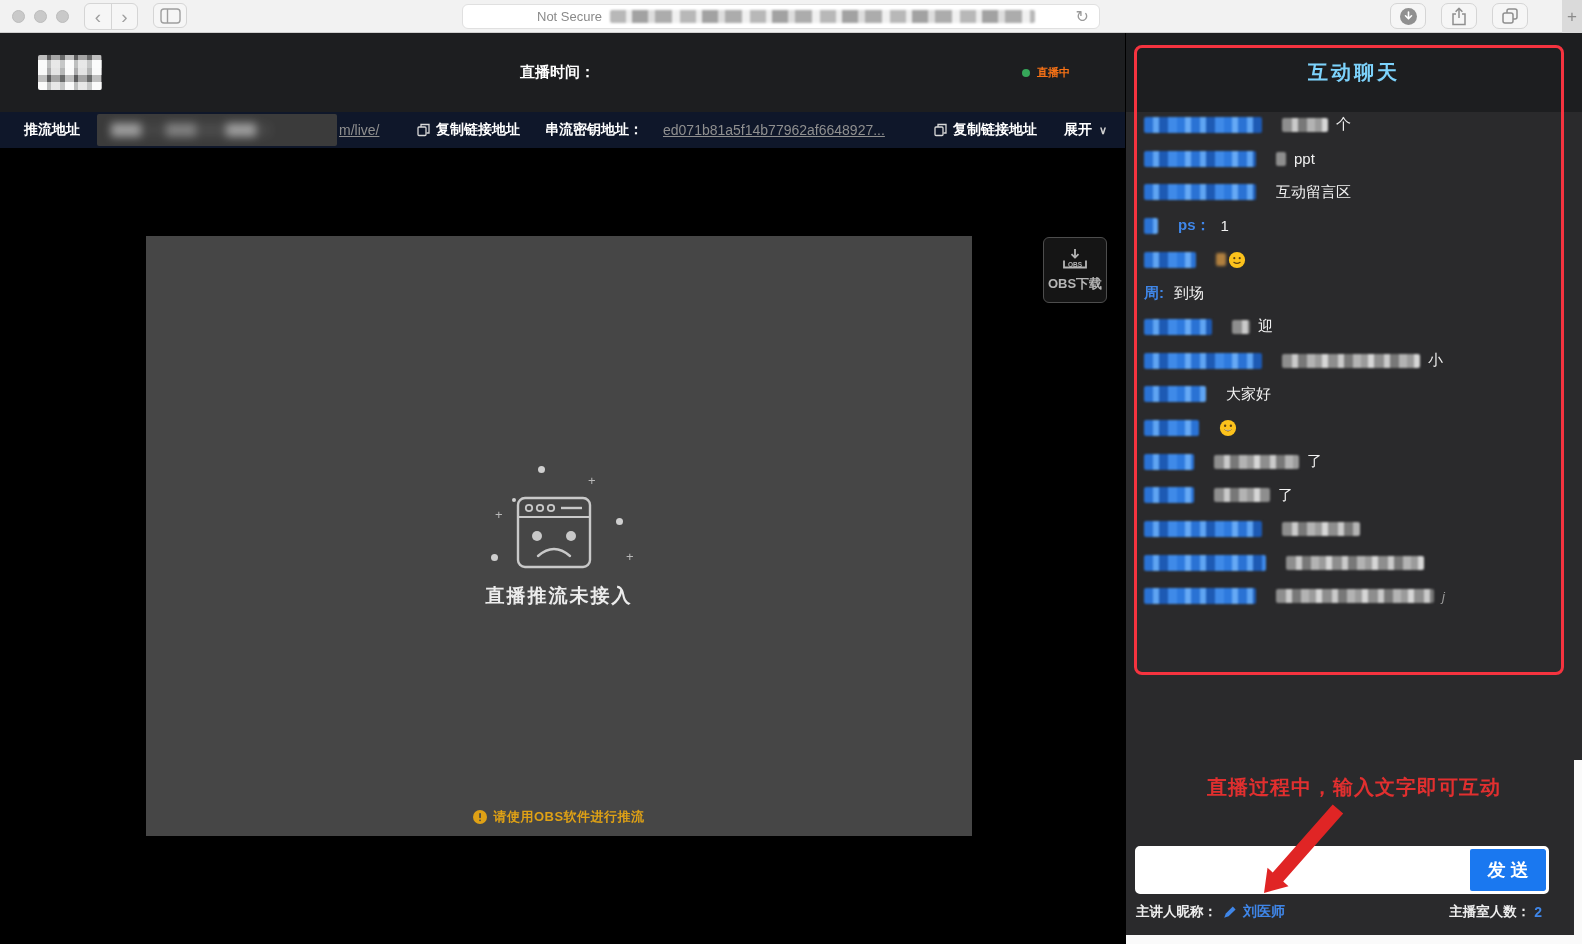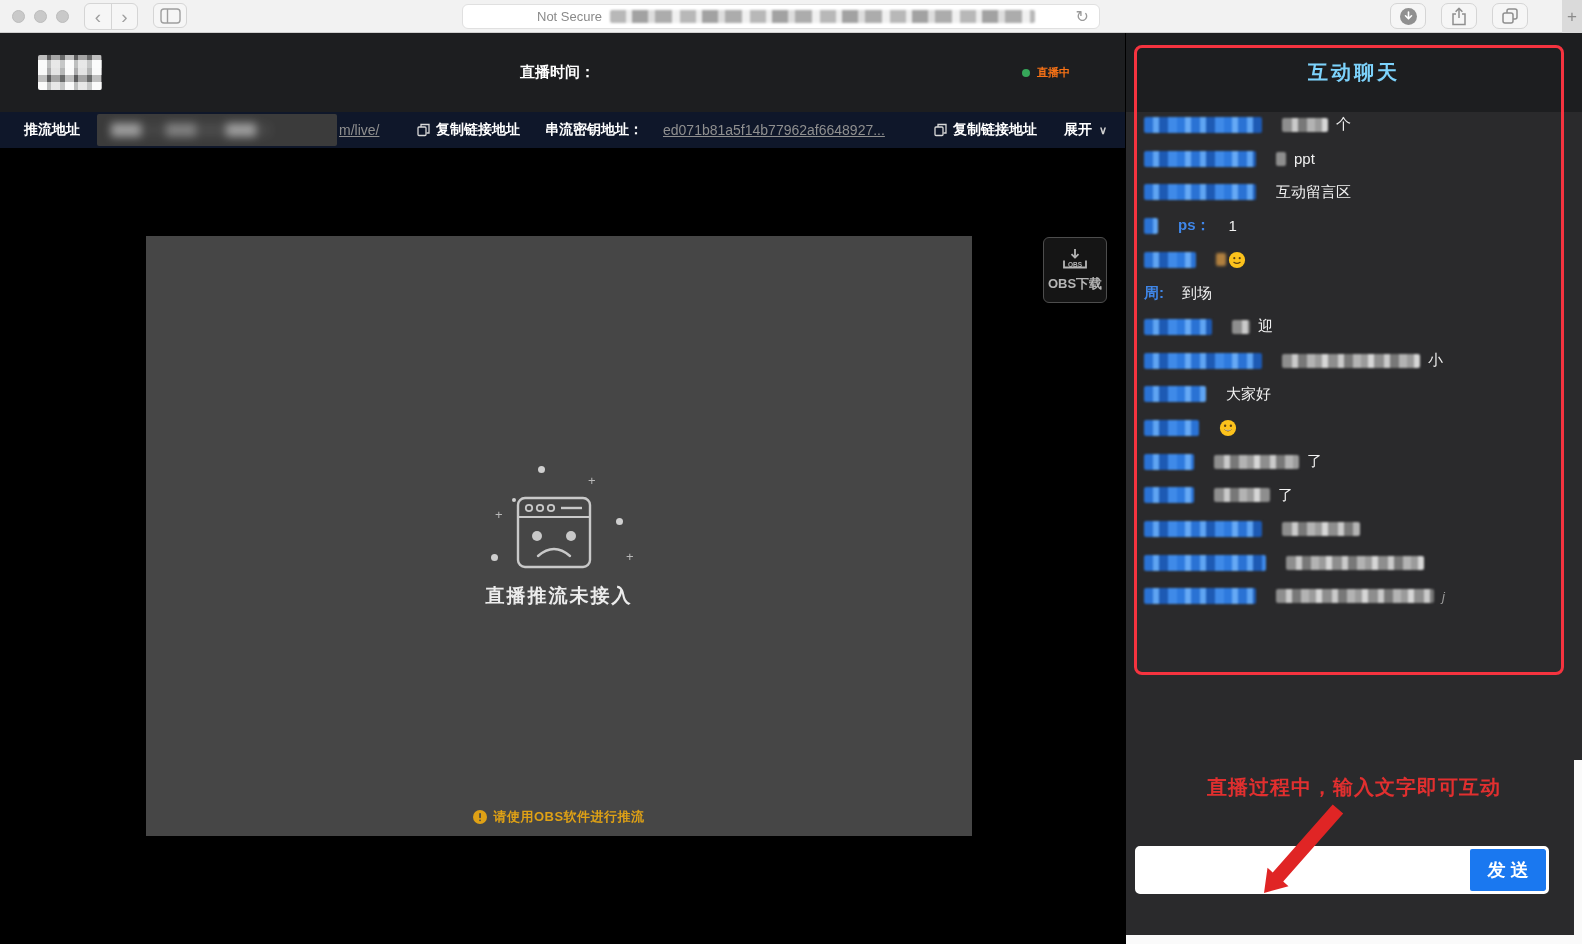--- a/index.html
+++ b/index.html
@@ -66,21 +66,21 @@
   .redbox{position:absolute;left:8px;top:12px;width:430px;height:630px;border:3px solid #f5333f;border-radius:8px;pointer-events:none;}
   .msgs{position:absolute;left:0;top:75px;width:100%;}
   .chat-row{height:33.7px;display:flex;align-items:center;padding-left:18px;}
   .bb{height:16px;border-radius:2px;margin-right:20px;flex:none;
     background:repeating-linear-gradient(90deg,#2a72d4 0 9px,#5fa4f2 9px 15px,#1d5ab4 15px 24px,#3f8ae8 24px 33px,#2e7ade 33px 41px,#66a9f5 41px 47px);
     filter:blur(1.3px);}
   .bgr{height:14px;border-radius:2px;margin-right:8px;flex:none;
     background:repeating-linear-gradient(90deg,#8e8e8e 0 10px,#cacaca 10px 16px,#787878 16px 25px,#b3b3b3 25px 33px,#9b9b9b 33px 40px,#d6d6d6 40px 46px);
     filter:blur(1.2px);}
   .btn-tan{height:13px;width:10px;border-radius:2px;margin-right:2px;background:#b0803f;filter:blur(1.5px);flex:none;}
-  .mname{color:#3f86e8;font-size:15px;font-weight:bold;margin-right:18px;white-space:nowrap;}
+  .mname{color:#3f86e8;font-size:15px;font-weight:bold;margin-right:10px;white-space:nowrap;}
   .mtext{color:#f2f2f2;font-size:15px;margin-right:6px;white-space:nowrap;}
   .mfaint{color:#9a9a9a;font-size:13px;font-style:italic;}
   .emoji{display:flex;align-items:center;}
   .tip{position:absolute;left:0;top:741px;width:100%;text-align:center;color:#e12f2f;font-size:20px;font-weight:600;letter-spacing:1px;white-space:nowrap;}
   .arrow{position:absolute;left:120px;top:766px;z-index:5;pointer-events:none;}
   .inwrap{position:absolute;left:9px;top:813px;width:414px;height:48px;background:#fff;border:3px solid #fff;border-radius:5px;display:flex;overflow:hidden;z-index:2;}
   .in{flex:1;border:0;outline:0;font-size:15px;padding:0 8px;background:#fff;min-width:0;}
   .send{width:76px;background:#1a78f0;color:#fff;border:0;font-size:18px;font-weight:bold;border-radius:2px;cursor:pointer;white-space:nowrap;}
   .meta{position:absolute;left:10px;right:40px;top:870px;display:flex;justify-content:space-between;align-items:center;}
   .wlab{color:#eee;font-size:13.5px;font-weight:bold;white-space:nowrap;}
@@ -319,18 +319,31 @@
 
     <svg class="arrow" width="100" height="100" viewBox="0 0 100 100">
       <polygon points="86.7,5.4 97.2,14.6 37.2,82.6 42.5,87.3 18,94 21.5,68.7 26.7,73.4" fill="#e02525"></polygon>
     </svg>
 
     <div class="inwrap">
       <input class="in" type="text" value="" style="">
       <button class="send">发 送</button>
     </div>
 
+    <div class="meta">
+      <div class="hostgrp">
+        <span class="wlab">主讲人昵称：</span>
+        <svg width="14" height="14" viewBox="0 0 14 14">
+            <path d="M1.2 12.8l1.6-4.4 7-6.8 2.8 2.8-7 6.8-4.4 1.6z" fill="#3f86e8"></path>
+          </svg>
+        <span class="bluetxt">刘医师</span>
+      </div>
+      <div class="cntgrp">
+        <span class="wlab">主播室人数：</span>
+        <span class="bluetxt">2</span>
+      </div>
+    </div>
 
     <div class="strip-b"></div>
     <div class="strip-r"></div>
   </div>
 
 </div>
 
 </body></html>

